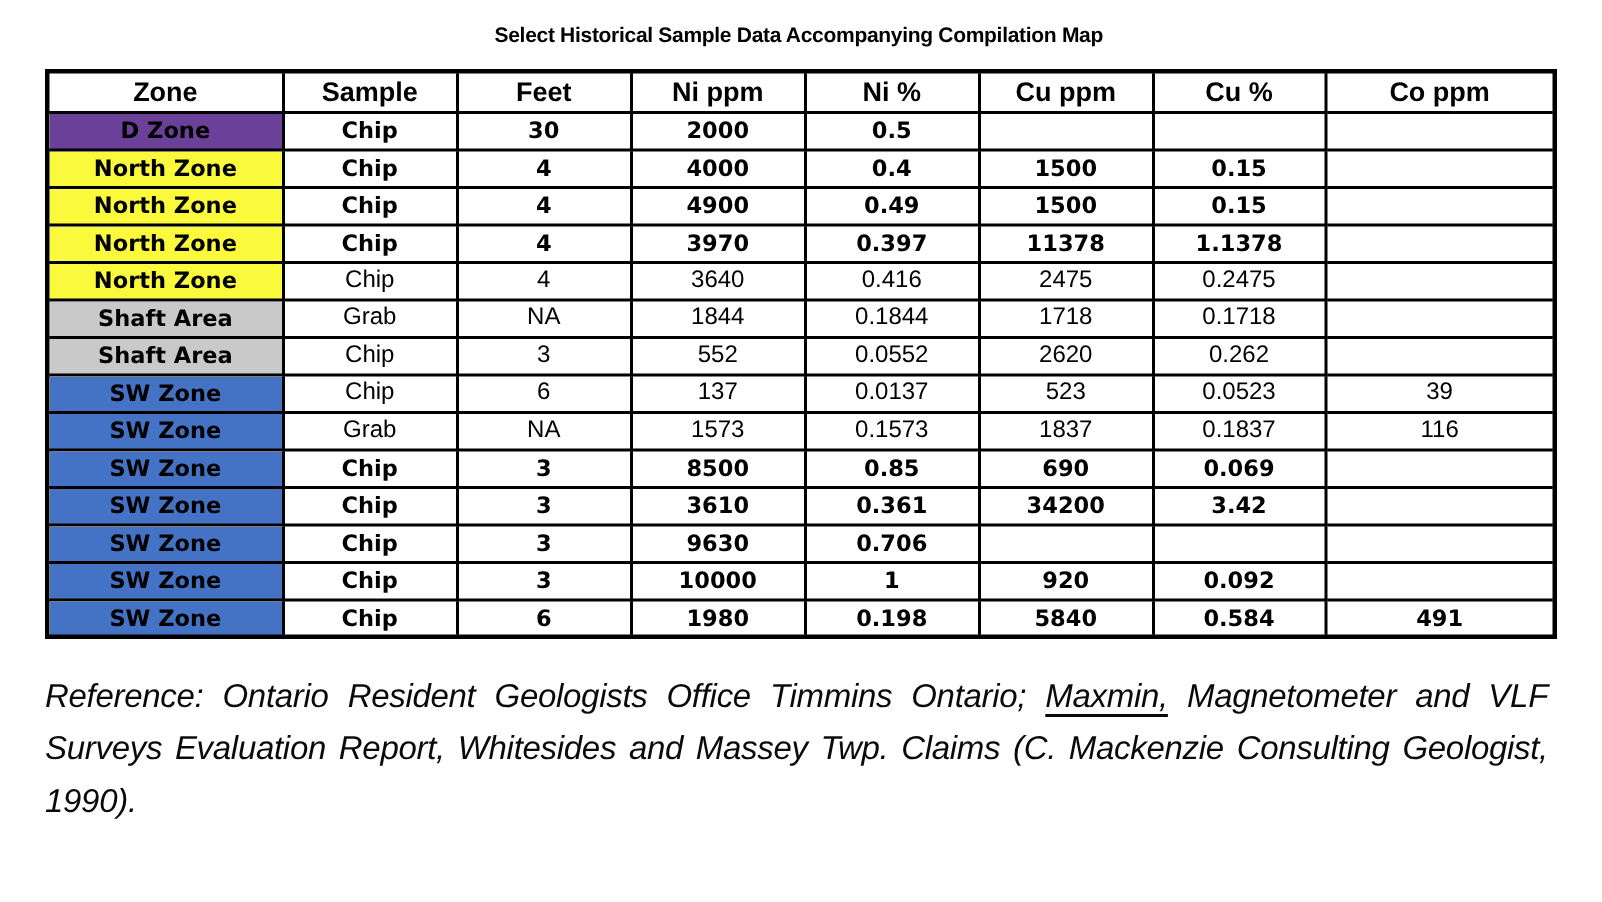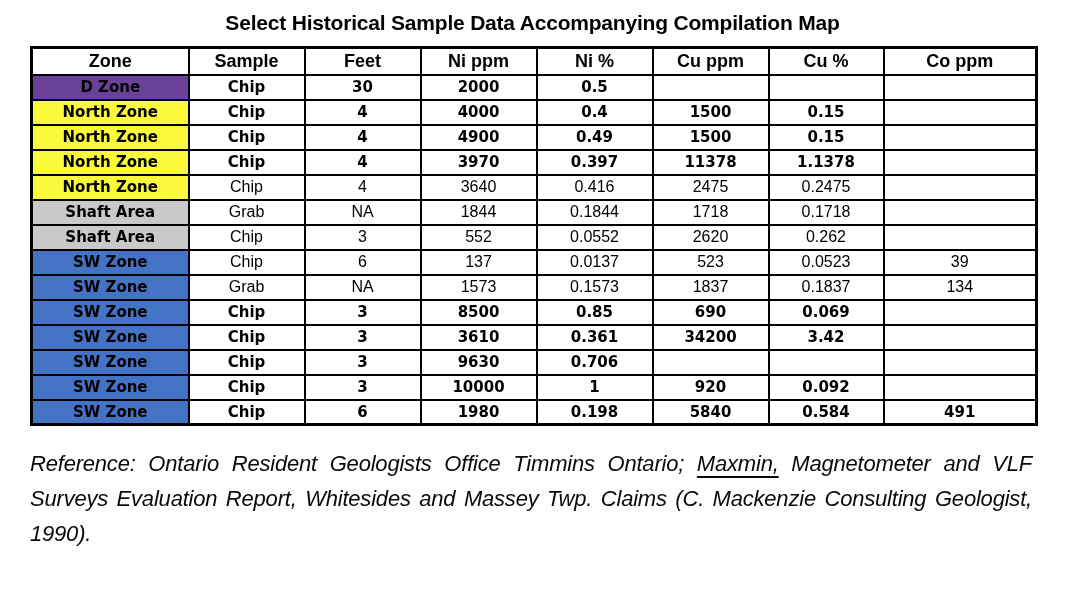--- a/index.html
+++ b/index.html
@@ -9,21 +9,21 @@
     background: #ffffff;
     font-family: "Liberation Sans", sans-serif;
   }
   .page {
     width: 1068px; height: 601px;
     padding: 8px 33px 0 30px;
     overflow: hidden;
   }
   .title {
     margin: 2px 0 10px 0;
-    font-size: 21px;
+    font-size: 14px;
     line-height: 26px;
     font-weight: bold;
     text-align: center;
     letter-spacing: -0.2px;
     color: #000;
   }
   table.sample-table {
     border-collapse: collapse;
     table-layout: fixed;
     width: 1005px;
@@ -204,21 +204,21 @@
           <td>39</td>
         </tr>
         <tr>
           <td class="zone blue">SW Zone</td>
           <td>Grab</td>
           <td>NA</td>
           <td>1573</td>
           <td>0.1573</td>
           <td>1837</td>
           <td>0.1837</td>
-          <td>134</td>
+          <td>116</td>
         </tr>
         <tr>
           <td class="zone blue">SW Zone</td>
           <td class="bold">Chip</td>
           <td class="bold">3</td>
           <td class="bold">8500</td>
           <td class="bold">0.85</td>
           <td class="bold">690</td>
           <td class="bold">0.069</td>
           <td class="bold"></td>

